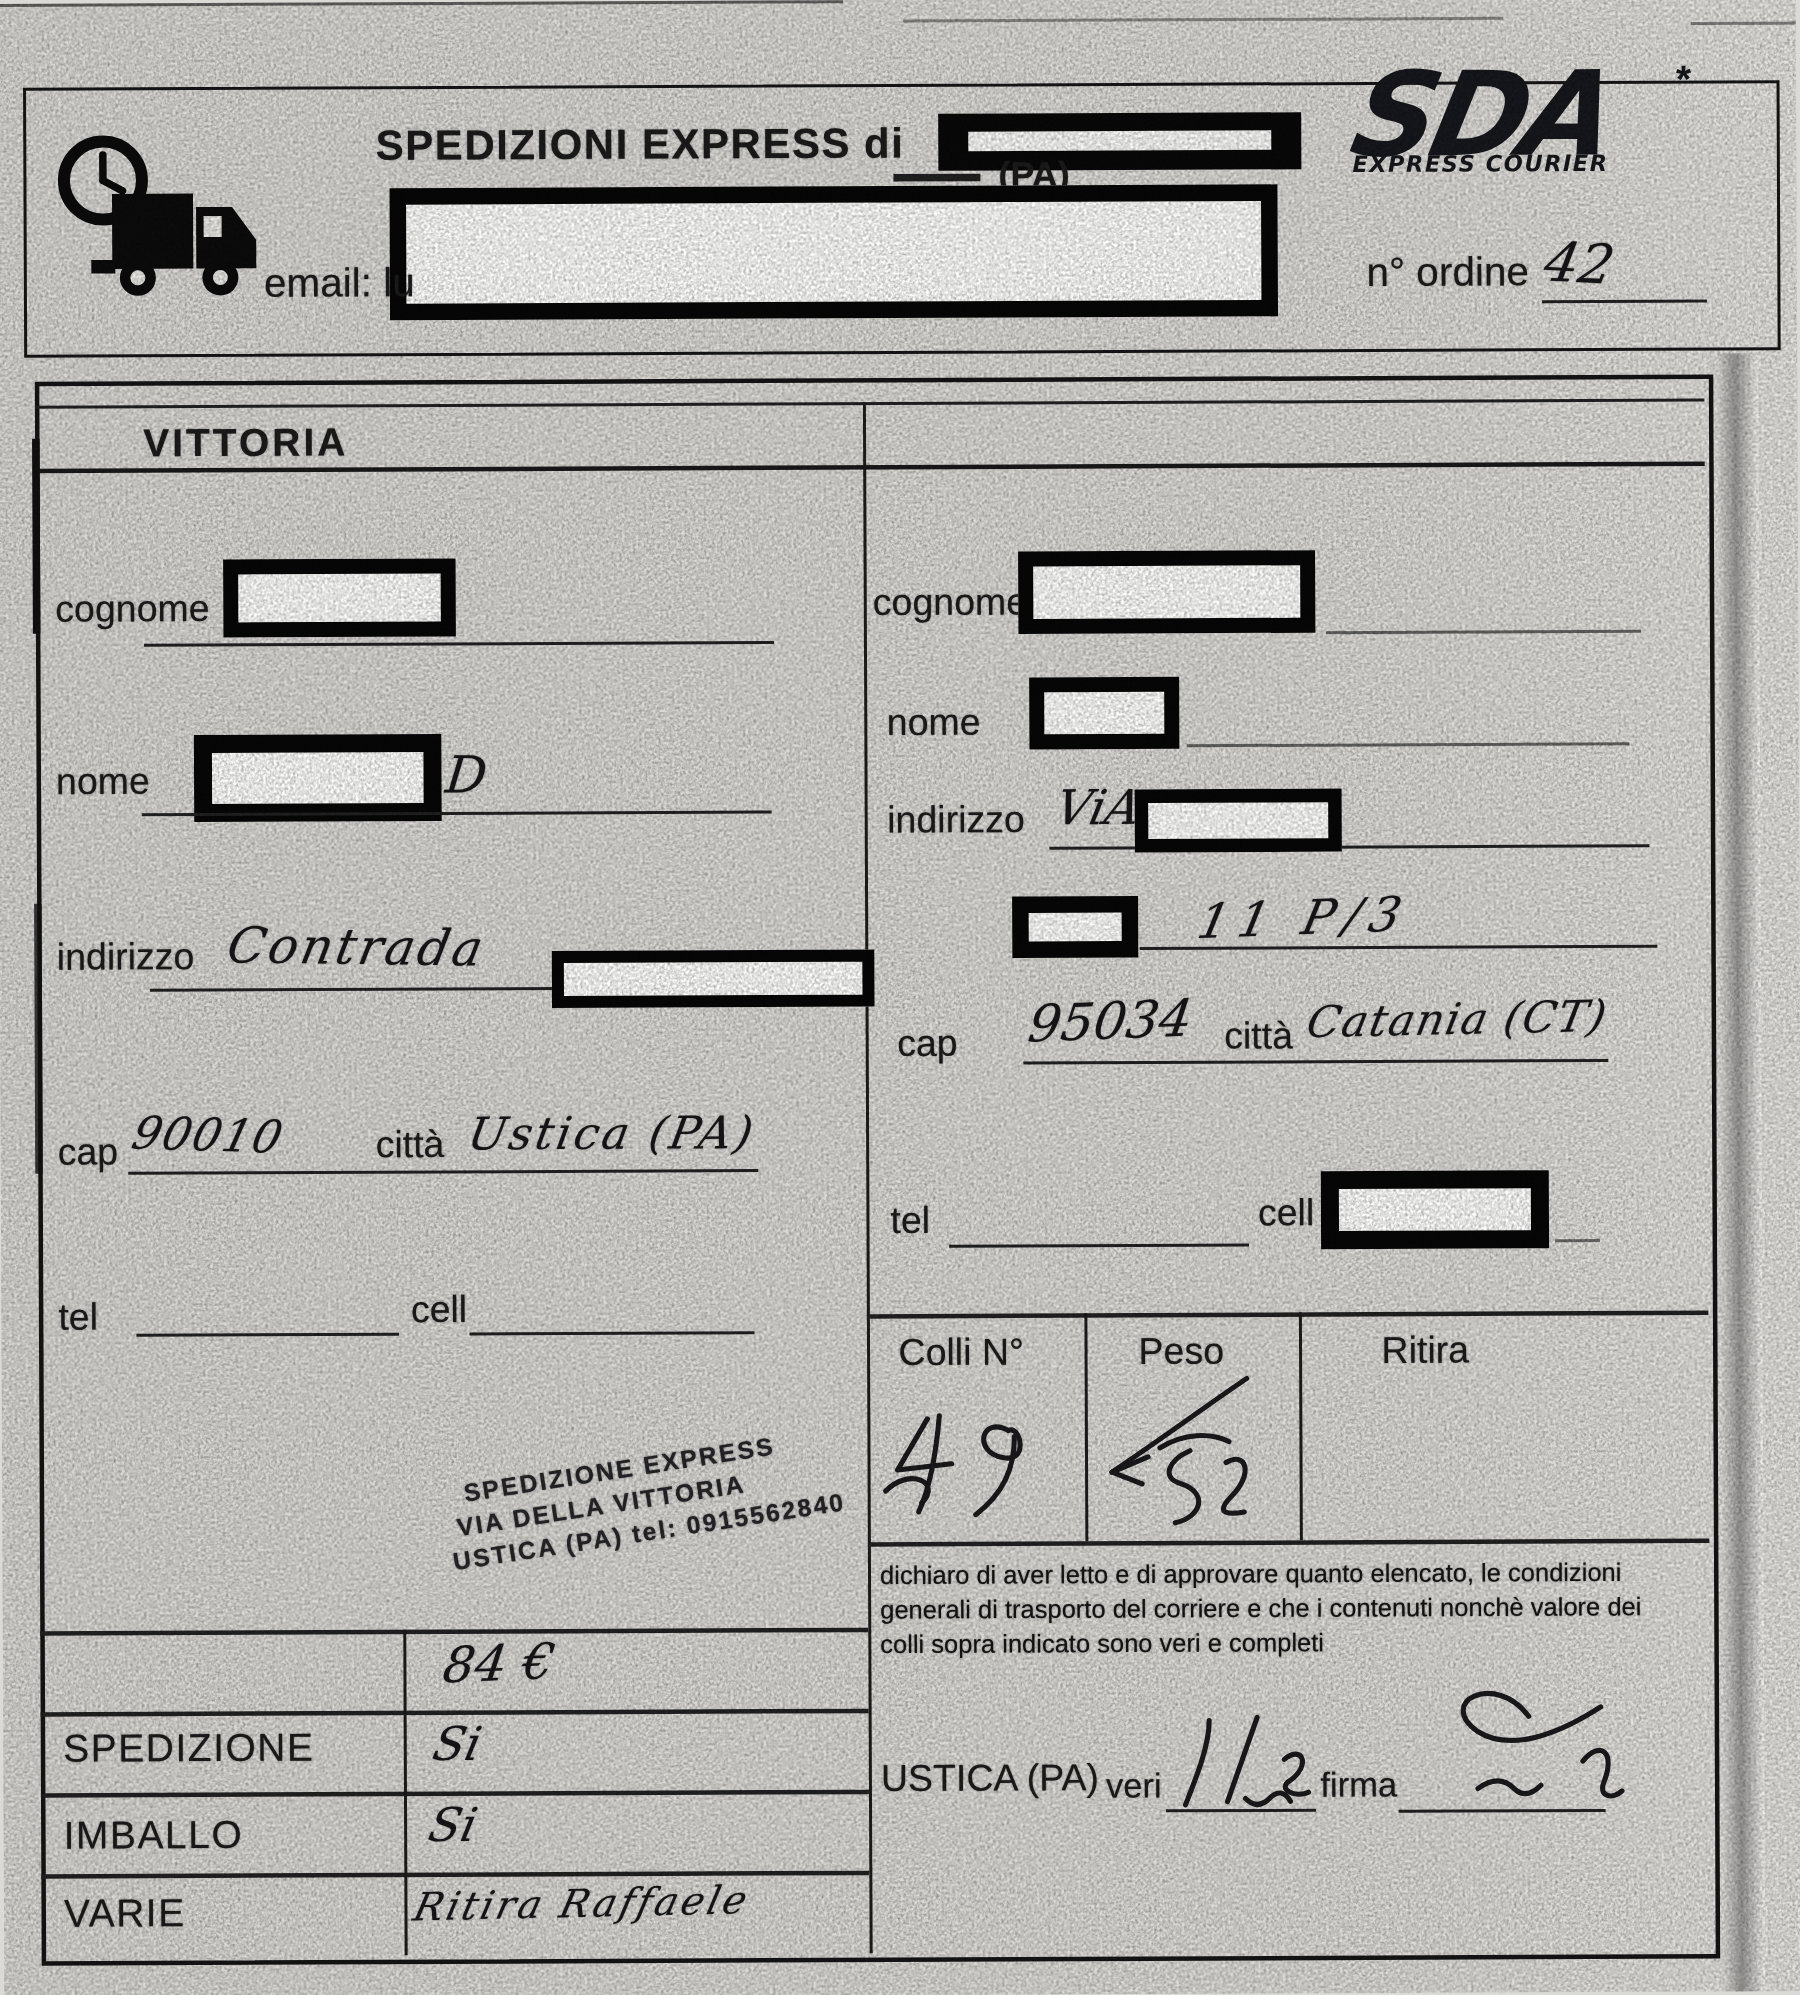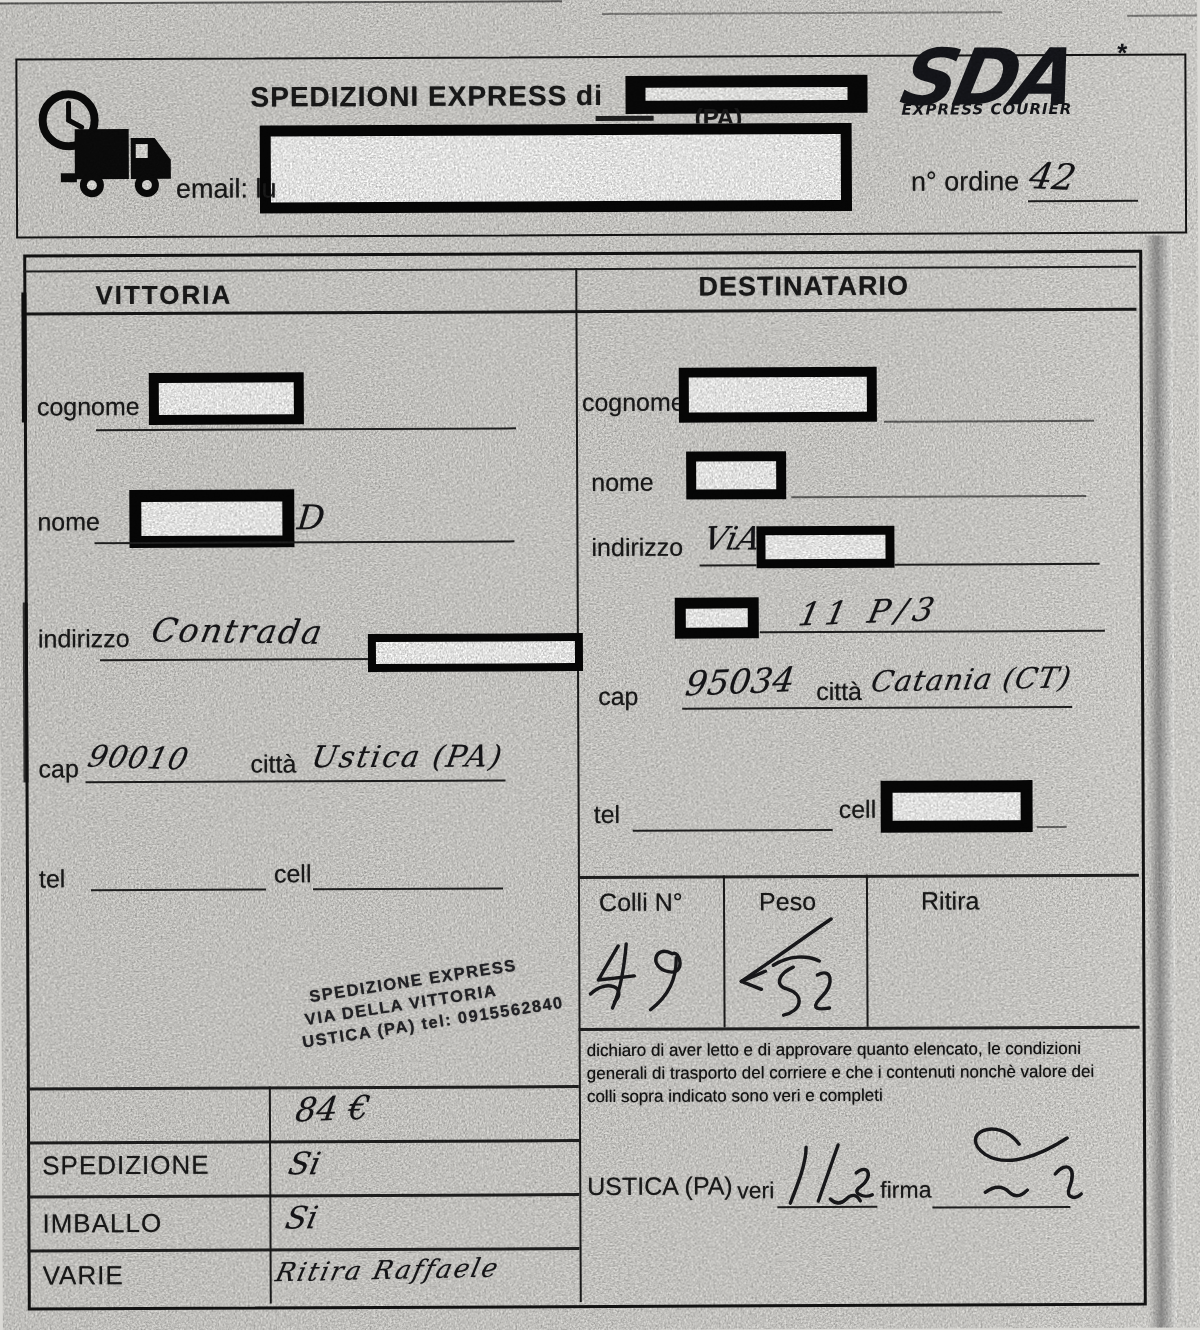--- a/index.html
+++ b/index.html
@@ -38,21 +38,21 @@
     <circle cx="114" cy="98" r="12" fill="#0c0c0c"></circle>
       <circle cx="114" cy="98" r="5" fill="#e8e7e3"></circle>
   </svg>
 
   <div class="abs lbl" style="left:253px;top:80px;font-size:28px;font-weight:600;letter-spacing:1px;">SPEDIZIONI EXPRESS di</div>
 
   <div class="abs" style="left:628px;top:76px;width:242px;height:38px;background:#090909;">
     <div class="abs" style="left:20px;top:12px;width:202px;height:13px;background:#f7f7f5;"></div>
   </div>
 
-  <div class="abs lbl" style="left:668px;top:104px;font-size:24px;font-weight:600;margin-left:29px;">(PA)</div>
+  <div class="abs lbl" style="left:668px;top:104px;font-size:24px;font-weight:600;">(PA)</div>
   <div class="abs ln" style="left:598px;top:116px;width:58px;height:5px;"></div>
 
   <div class="abs rd" style="left:262px;top:124px;width:592px;height:88px;border-width:11px;"></div>
 
   <div class="abs lbl" style="left:178px;top:172px;font-size:27px;">email: lu</div>
 
   <div class="abs" style="left:898px;top:48px;width:240px;height:95px;">
     <div class="abs" style="left:8px;top:-14px;font-size:78px;font-weight:900;font-style:italic;letter-spacing:-4px;color:#17181d;transform:skewX(-12deg);font-family:'DejaVu Sans',sans-serif;">SDA</div>
     <div class="abs" style="left:222px;top:-8px;font-size:26px;font-weight:900;color:#17181d;">*</div>
     <div class="abs" style="left:6px;top:54px;font-size:15px;font-weight:800;font-style:italic;letter-spacing:1px;color:#17181d;font-family:'DejaVu Sans',sans-serif;">EXPRESS COURIER</div>
@@ -61,21 +61,20 @@
   <div class="abs lbl" style="left:913px;top:168px;font-size:27px;">n° ordine</div>
   <div class="abs hw" style="left:1032px;top:158px;font-size:36px;transform:skewX(-8deg) rotate(3deg);">42</div>
   <div class="abs ln" style="left:1030px;top:202px;width:110px;"></div>
 
   <div class="abs" style="left:25px;top:252px;width:1113px;height:1050px;border:3px solid #151515;"></div>
   <div class="abs" style="left:577px;top:268px;width:2px;height:1034px;background:#1d1d1d;"></div>
 
   <div class="abs ln" style="left:25px;top:268px;width:1113px;"></div>
   <div class="abs" style="left:25px;top:310px;width:1113px;height:3px;background:#1a1a1a;"></div>
   <div class="abs lbl" style="left:97px;top:278px;font-size:26px;font-weight:600;letter-spacing:2px;">VITTORIA</div>
-  <div class="abs lbl" style="left:700px;top:272px;font-size:27px;font-weight:600;letter-spacing:1px;">DESTINATARIO</div>
 
   <div class="abs" style="left:23px;top:290px;width:5px;height:130px;background:#111;"></div>
   <div class="abs" style="left:23px;top:600px;width:5px;height:180px;background:#111;opacity:.8;"></div>
 
   <div class="abs lbl" style="left:38px;top:390px;font-size:25px;">cognome</div>
   <div class="abs rd" style="left:150px;top:371px;width:155px;height:52px;"></div>
   <div class="abs ln" style="left:97px;top:427px;width:420px;"></div>
 
   <div class="abs lbl" style="left:38px;top:505px;font-size:25px;">nome</div>
   <div class="abs rd" style="left:130px;top:488px;width:165px;height:58px;border-width:12px;"></div>

